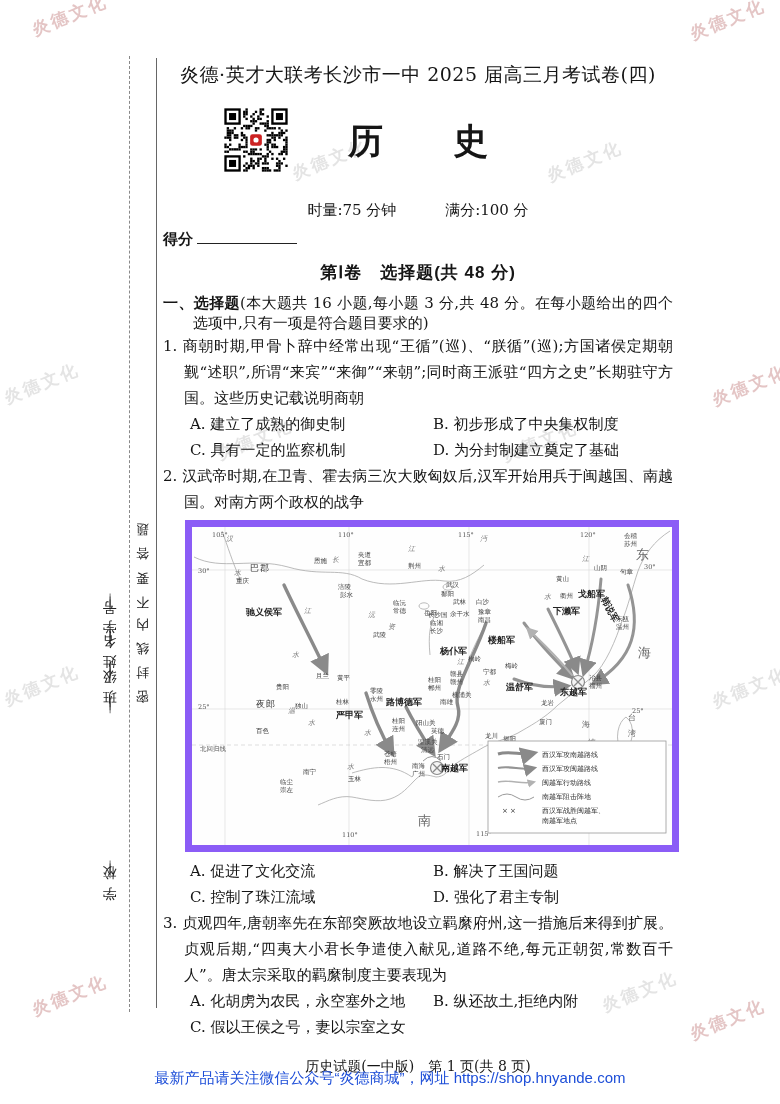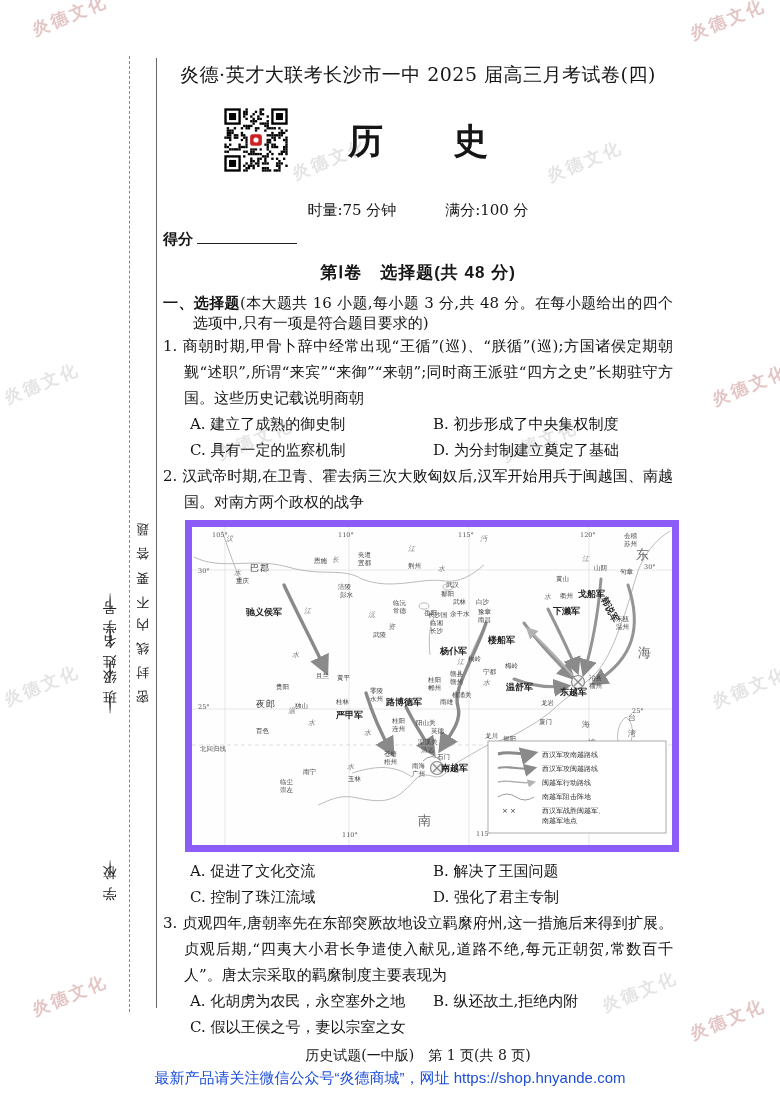--- a/index.html
+++ b/index.html
@@ -33,21 +33,21 @@
   .intro{margin:9px 0 0 0;line-height:20px;font-size:15px;text-align:justify;
          padding-left:30px;text-indent:-30px;}
   .intro-lead{font-family:"Liberation Sans",sans-serif;font-weight:bold;}
   .question{margin:0;}
   .q-text{margin:0;line-height:26px;font-size:15px;text-align:justify;
           padding-left:21px;text-indent:-21px;}
   .opts{display:grid;grid-template-columns:243px auto;padding-left:27px;
         line-height:26px;font-size:15px;}
   .map-wrap{margin:5px 0 6px 22px;width:480px;height:318px;border:7px solid #8b5cf6;
             background:#fefefe;box-sizing:content-box;}
-  .page-footer{margin-top:7px;text-align:center;font-size:14px;}
+  .page-footer{margin-top:18px;text-align:center;font-size:14px;}
   .promo{position:absolute;left:0;right:0;top:1069px;text-align:center;font-weight:normal;
          font-size:15px;font-family:"Liberation Sans",sans-serif;color:#1d4ed8;}
   
   svg text{font-family:"DejaVu Serif","Liberation Serif",serif;}
   .m-tick{font-size:6.5px;fill:#555;}
   .m-city{font-size:6.5px;fill:#444;}
   .m-region{font-size:9px;fill:#333;letter-spacing:1px;}
   .m-army{font-size:9px;font-weight:bold;fill:#222;font-family:"Liberation Sans",sans-serif;}
   .m-sea{font-size:13px;fill:#666;letter-spacing:2px;}
   .m-isl{font-size:8px;fill:#666;}

